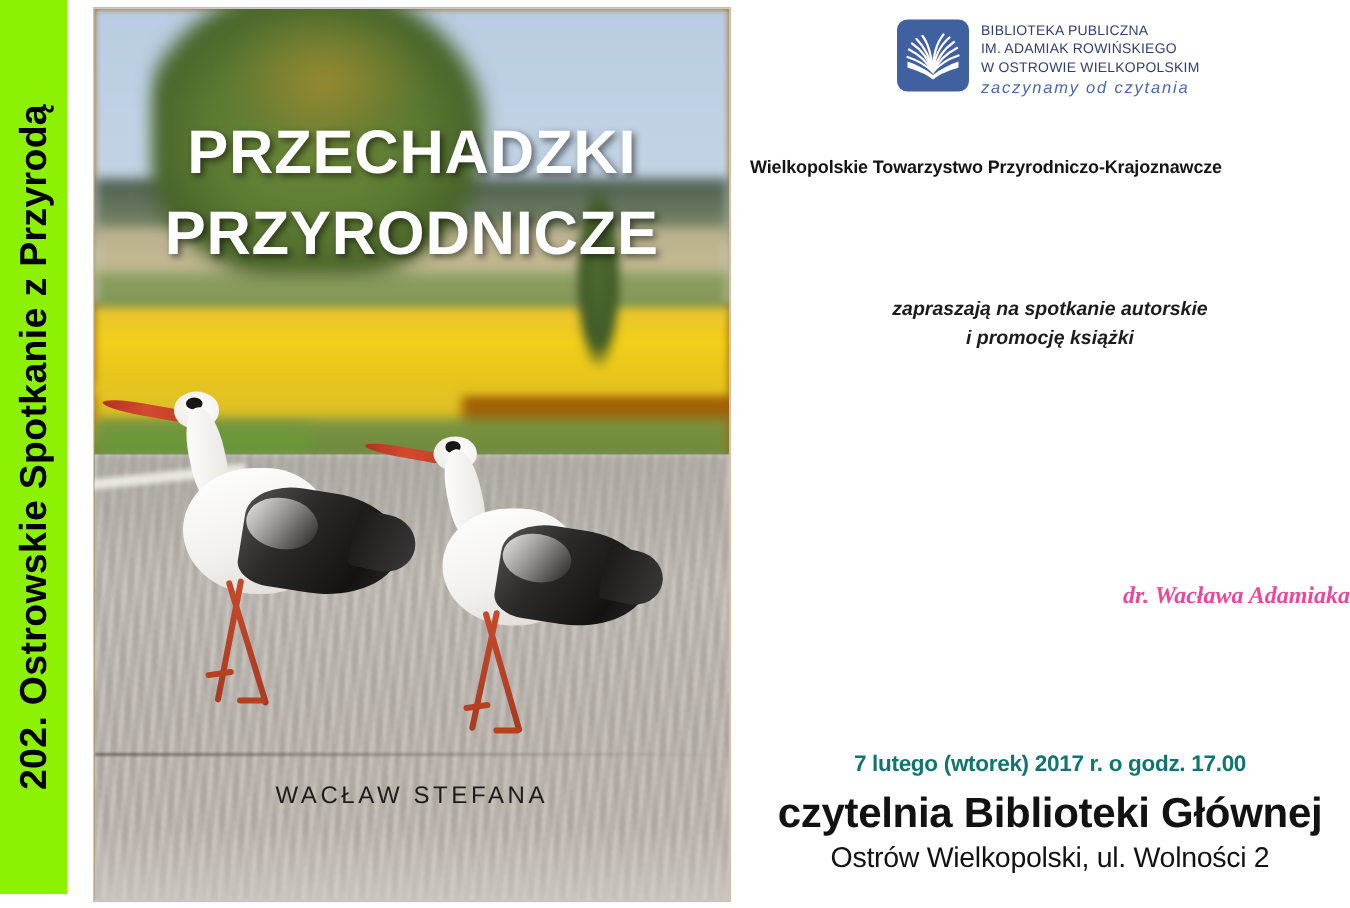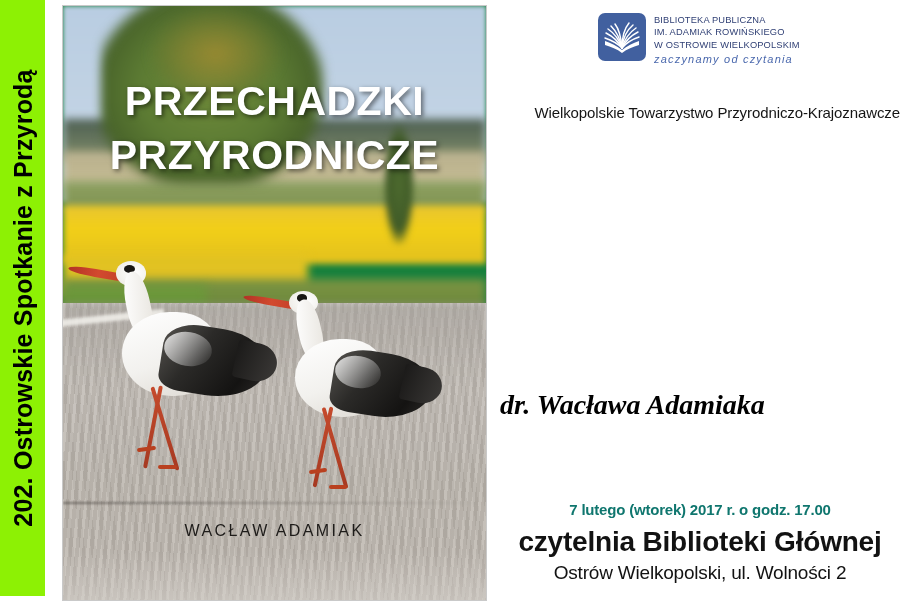--- a/index.html
+++ b/index.html
@@ -43,21 +43,21 @@
   
   .cover {
     position: absolute;
     left: 62px;
     top: 5px;
     width: 425px;
     height: 596px;
     overflow: hidden;
     border: 1px solid #c9c9c9;
     box-sizing: border-box;
-    background: #15803d;
+    background: #a16207;
   }
   .cover-scene {
     position: absolute;
     inset: 0;
     overflow: hidden;
   }
   
   .sky {
     position: absolute;
     left: 0; top: 0; right: 0;
@@ -354,24 +354,24 @@
     letter-spacing: 1.2px;
     color: #4a68ad;
     margin-top: 2px;
     white-space: nowrap;
   }
 
   .org-line {
     position: absolute;
     left: 0; right: 0;
     top: 104px;
-    text-align: right;
-    font-family: "Liberation Sans", sans-serif;
-    font-weight: normal;
-    font-size: 15px;
+    text-align: left;
+    font-family: "Liberation Sans", sans-serif;
+    font-weight: bold;
+    font-size: 12px;
     letter-spacing: -0.1px;
     color: #151515;
   }
 
   .invite {
     position: absolute;
     left: 0; right: 0;
     top: 197px;
     text-align: center;
     font-family: "Liberation Sans", sans-serif;
@@ -391,26 +391,26 @@
     font-weight: bold;
     font-size: 31px;
     letter-spacing: 0.2px;
     color: #1763bf;
   }
 
   .book-author {
     position: absolute;
     left: 0; right: 0;
     top: 389px;
-    text-align: left;
+    text-align: right;
     font-family: "Liberation Serif", serif;
     font-style: italic;
     font-weight: bold;
-    font-size: 28px;
-    color: #000000;
+    font-size: 16px;
+    color: #ec4899;
   }
 
   .event-block {
     position: absolute;
     left: 0; right: 0;
     top: 501px;
     text-align: center;
   }
   .event-date {
     font-family: "Liberation Sans", sans-serif;
@@ -497,21 +497,21 @@
         <div class="s-foot" style="left:17%; top:103%; transform:rotate(-8deg);"></div>
       </div>
     </div>
   </div>
 
   <div class="cover-title">
     <div>PRZECHADZKI</div>
     <div>PRZYRODNICZE</div>
   </div>
 
-  <div class="cover-author">WACŁAW  ADAMIAK</div>
+  <div class="cover-author">WACŁAW  STEFANA</div>
 </div>
 
 <div class="right-col">
 
   <div class="logo-row">
     <div class="logo-mark">
       <svg width="48" height="48" viewBox="0 0 48 48" aria-hidden="true">
         <g stroke="#ffffff" stroke-width="1.5" stroke-linecap="round" fill="none">
           <path d="M24 35 C24 24 26 16 31 10"></path>
           <path d="M24 35 C25 24 29 17 35 12"></path>
@@ -530,20 +530,24 @@
     <div class="logo-text">
       <div class="logo-line">BIBLIOTEKA PUBLICZNA</div>
       <div class="logo-line">IM. ADAMIAK ROWIŃSKIEGO</div>
       <div class="logo-line">W OSTROWIE WIELKOPOLSKIM</div>
       <div class="logo-tag">zaczynamy od czytania</div>
     </div>
   </div>
 
   <div class="org-line">Wielkopolskie Towarzystwo Przyrodniczo-Krajoznawcze</div>
 
+  <div class="invite">
+    <div>zapraszają na spotkanie autorskie</div>
+    <div>i promocję książki</div>
+  </div>
 
 
   <div class="book-author">dr. Wacława Adamiaka</div>
 
   <div class="event-block">
     <div class="event-date">7 lutego (wtorek) 2017 r.  o godz. 17.00</div>
     <div class="event-venue">czytelnia Biblioteki Głównej</div>
     <div class="event-addr">Ostrów Wielkopolski, ul. Wolności 2</div>
   </div>
 

